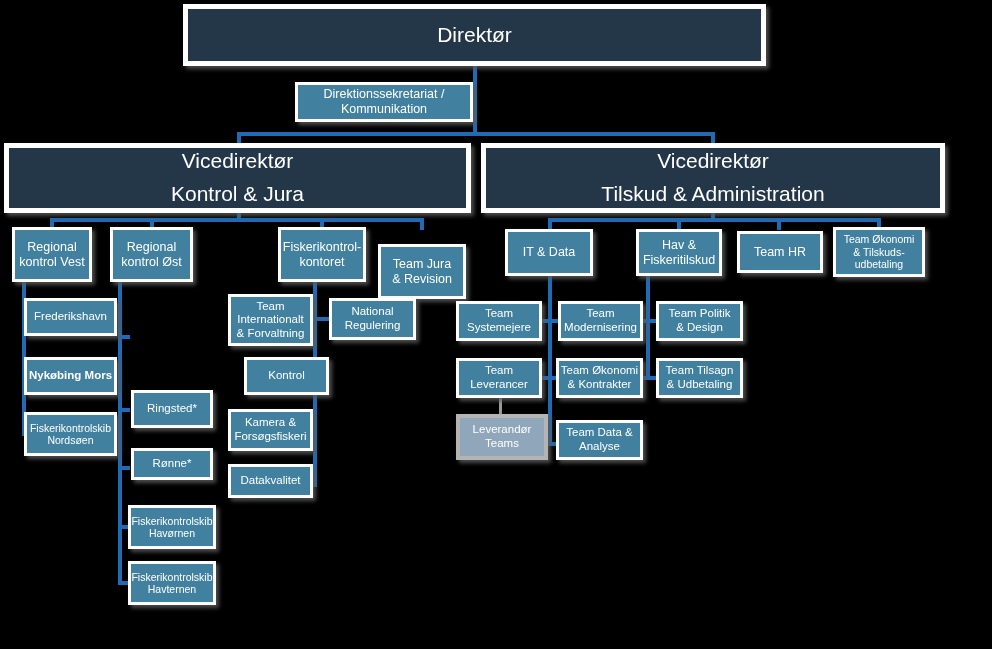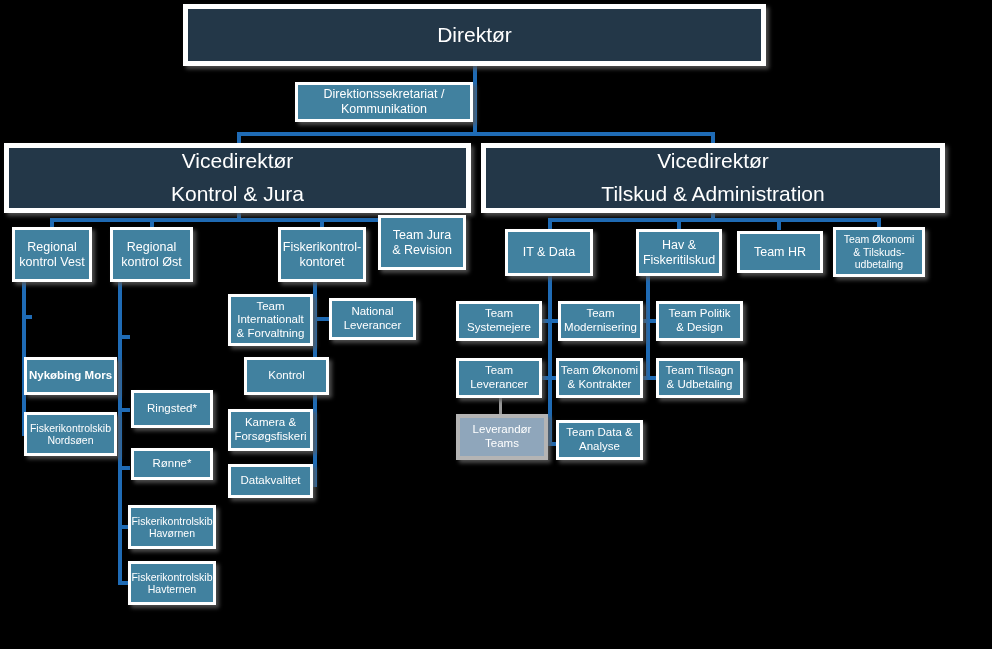--- a/index.html
+++ b/index.html
@@ -183,27 +183,32 @@
 kontrol Øst</div>
   </div>
 
   <div class="node dept" style="left:278px; top:227px; width:88px; height:55px;">
     <div class="frame"></div>
     <div class="fill" style="inset:3px;"></div>
     <div class="txt">Fiskerikontrol-
 kontoret</div>
   </div>
 
-  <div class="node dept" style="left:378px; top:215px; width:88px; height:55px;">
+  <div class="node dept" style="left:378px; top:244px; width:88px; height:55px;">
     <div class="frame"></div>
     <div class="fill" style="inset:3px;"></div>
     <div class="txt">Team Jura
 &amp; Revision</div>
   </div>
 
+  <div class="node team" style="left:24px; top:298px; width:93px; height:38px;">
+    <div class="frame"></div>
+    <div class="fill" style="inset:3px;"></div>
+    <div class="txt">Frederikshavn</div>
+  </div>
 
   <div class="node team" style="left:24px; top:357px; width:93px; height:38px;font-weight:bold;">
     <div class="frame"></div>
     <div class="fill" style="inset:3px;"></div>
     <div class="txt">Nykøbing Mors</div>
   </div>
 
   <div class="node small" style="left:24px; top:412px; width:93px; height:44px;">
     <div class="frame"></div>
     <div class="fill" style="inset:3px;"></div>
@@ -262,21 +267,21 @@
   <div class="node team" style="left:228px; top:464px; width:85px; height:34px;">
     <div class="frame"></div>
     <div class="fill" style="inset:3px;"></div>
     <div class="txt">Datakvalitet</div>
   </div>
 
   <div class="node team" style="left:329px; top:298px; width:87px; height:42px;">
     <div class="frame"></div>
     <div class="fill" style="inset:3px;"></div>
     <div class="txt">National
-Leverancer</div>
+Regulering</div>
   </div>
 
   <div class="node dept" style="left:505px; top:229px; width:88px; height:47px;">
     <div class="frame"></div>
     <div class="fill" style="inset:3px;"></div>
     <div class="txt">IT &amp; Data</div>
   </div>
 
   <div class="node dept" style="left:636px; top:229px; width:86px; height:47px;">
     <div class="frame"></div>

